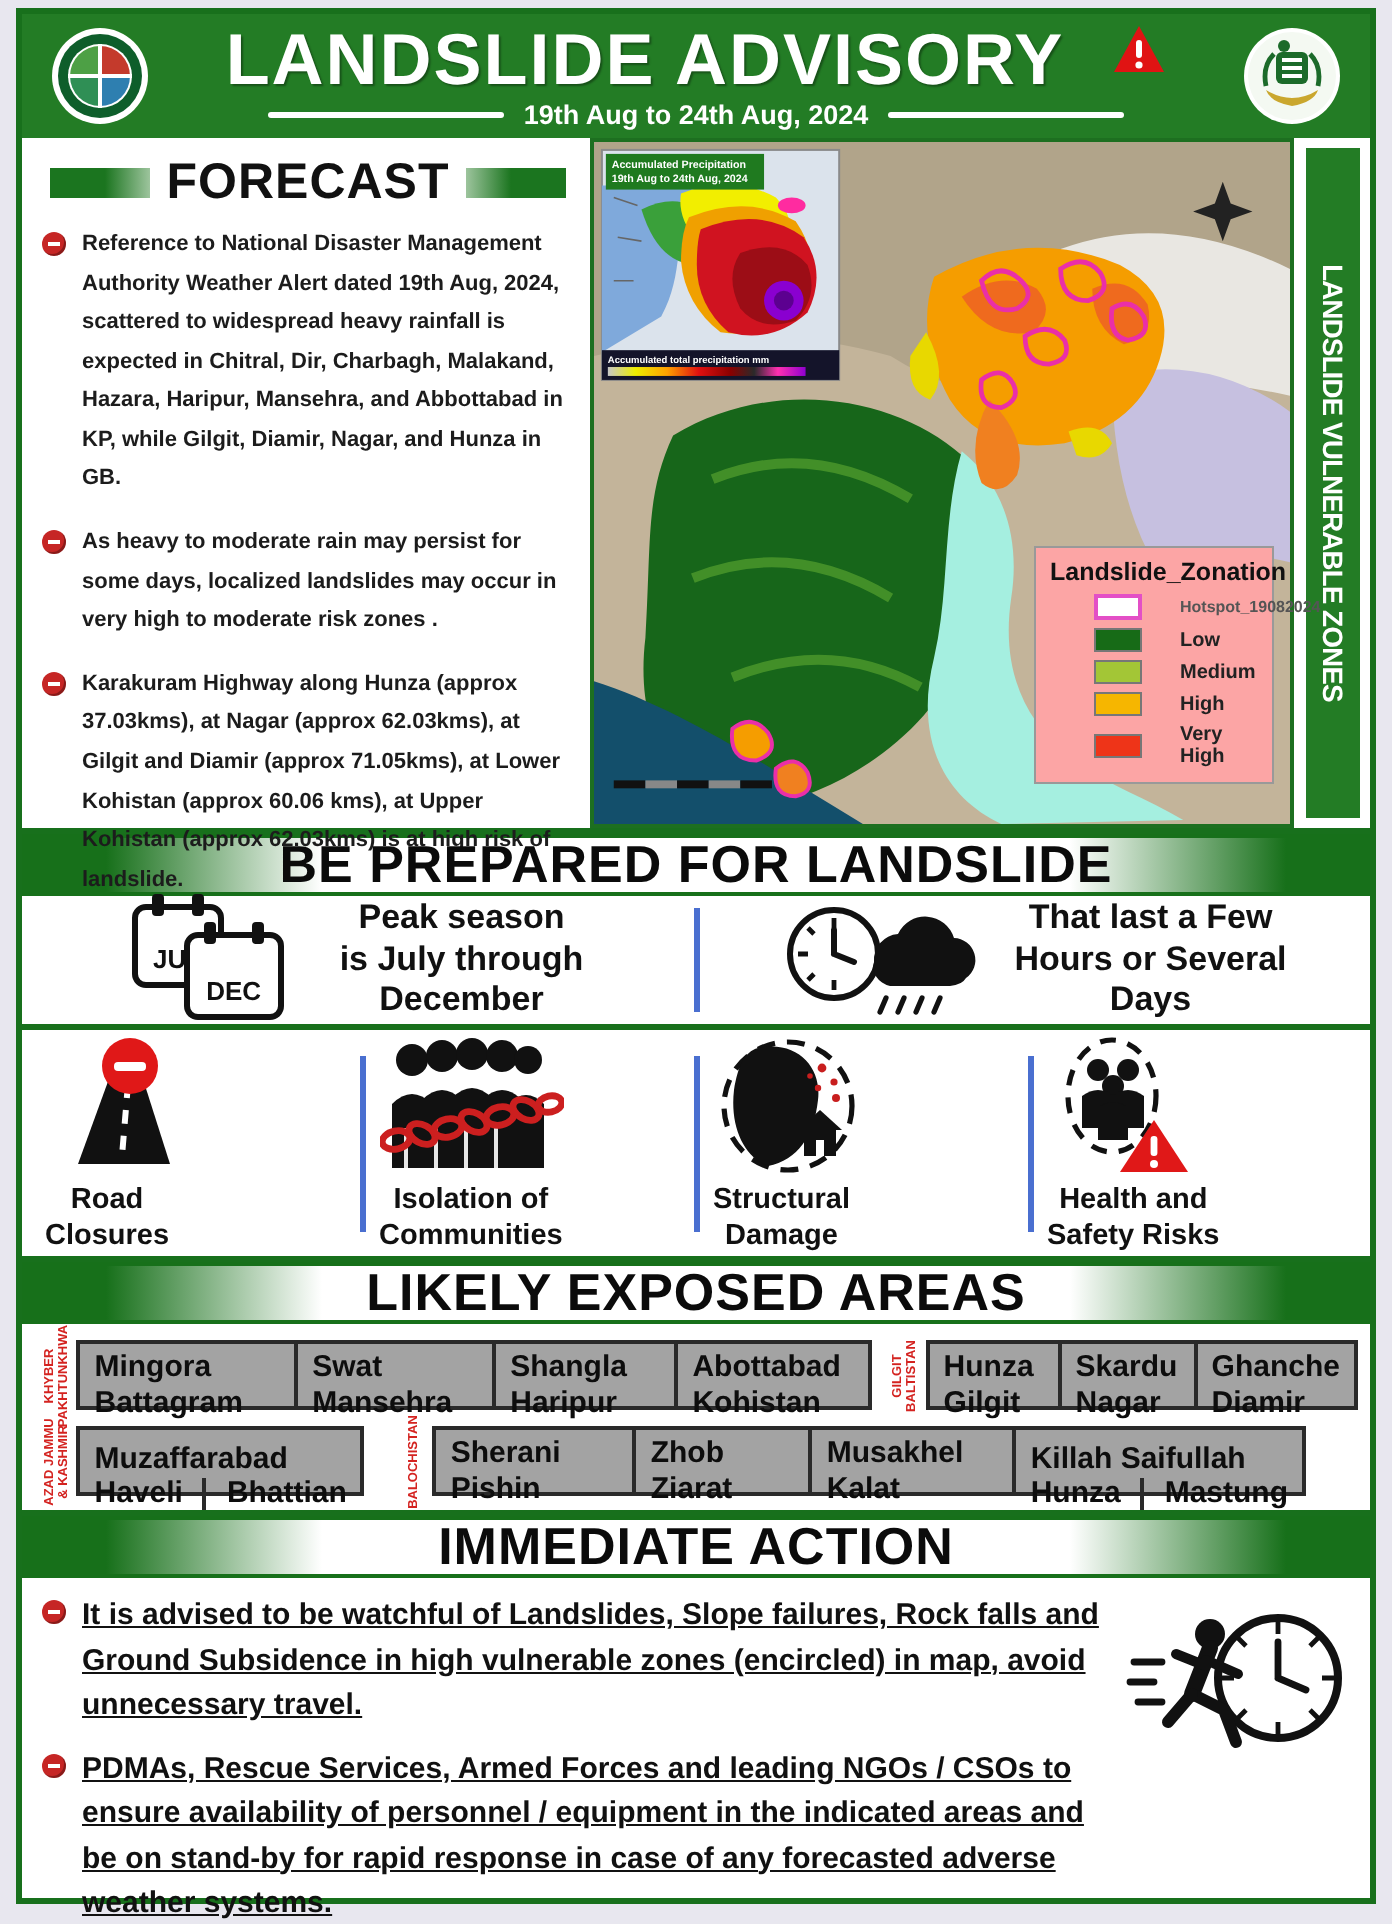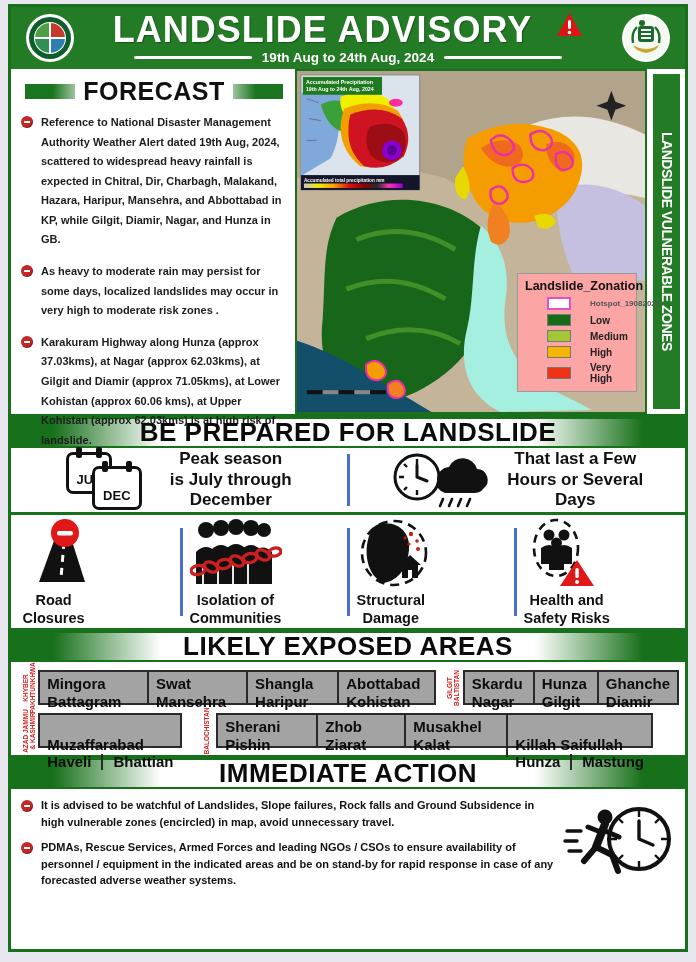--- a/index.html
+++ b/index.html
@@ -70,32 +70,32 @@
 
   
   .exposed { border-bottom:3px solid #18701c; padding-bottom:7px; }
   .exp-row { display:flex; align-items:stretch; margin:8px 6px 0 8px; }
   .prov { width:21px; position:relative; }
   .prov span { position:absolute; left:50%; top:50%; transform:translate(-50%,-50%) rotate(-90deg); font-size:6.5px; font-weight:bold; color:#d42320; text-align:center; line-height:1.15; white-space:pre-line; width:70px; }
   .etable { display:flex; border:2px solid #2a2a2a; background:#a3a3a3; height:35px; }
   .ecell { padding:3px 7px; display:flex; flex-direction:column; justify-content:space-between; }
   .ecell + .ecell { border-left:2px solid #2a2a2a; }
   .ecell span { font-size:15px; font-weight:bold; color:#0d0d0d; line-height:1.2; white-space:nowrap; }
-  .mcell { padding:21px 7px; display:flex; flex-direction:column; justify-content:space-between; }
+  .mcell { padding:6px 7px; display:flex; flex-direction:column; justify-content:space-between; }
   .m-top { font-size:15px; font-weight:bold; color:#0d0d0d; }
   .m-bottom { display:flex; align-items:flex-end; gap:6px; }
   .m-bottom .sep { width:2px; height:16px; background:#2a2a2a; margin:0 4px; }
   .m-bottom span { font-size:15px; font-weight:bold; color:#0d0d0d; }
   .gap { width:8px; }
 
   
   .act-body { display:flex; padding:8px 10px 4px 10px; gap:6px; }
   .act-bullets { flex:1; }
   .abullet { display:flex; gap:8px; margin-bottom:9px; }
-  .abullet p { font-size:11px; font-weight:bold; color:#111; line-height:1.5; }
+  .abullet p { font-size:15px; font-weight:bold; color:#111; line-height:1.5;text-decoration:underline; }
 </style>
 </head>
 <body>
 
 <div class="poster">
 
   <header class="hd">
     <svg class="logo" width="50" height="50" viewBox="0 0 50 50">
       <circle cx="25" cy="25" r="24" fill="#ffffff"></circle>
       <circle cx="25" cy="25" r="21" fill="#0e5e2b"></circle>
@@ -404,27 +404,27 @@
             <span>Abottabad</span>
             <span>Kohistan</span>
           </div>
       </div>
       <div class="gap"></div>
       <div class="prov">
           <span>GILGIT
 BALTISTAN</span>
         </div>
       <div class="etable" style="flex:1">
+        <div class="ecell" style="width:64px">
+            <span>Hunza</span>
+            <span>Gilgit</span>
+          </div>
         <div class="ecell" style="width:68px">
             <span>Skardu</span>
             <span>Nagar</span>
-          </div>
-        <div class="ecell" style="width:64px">
-            <span>Hunza</span>
-            <span>Gilgit</span>
           </div>
         <div class="ecell" style="flex:1">
             <span>Ghanche</span>
             <span>Diamir</span>
           </div>
       </div>
     </div>
     <div class="exp-row">
       <div class="prov">
           <span>AZAD JAMMU

